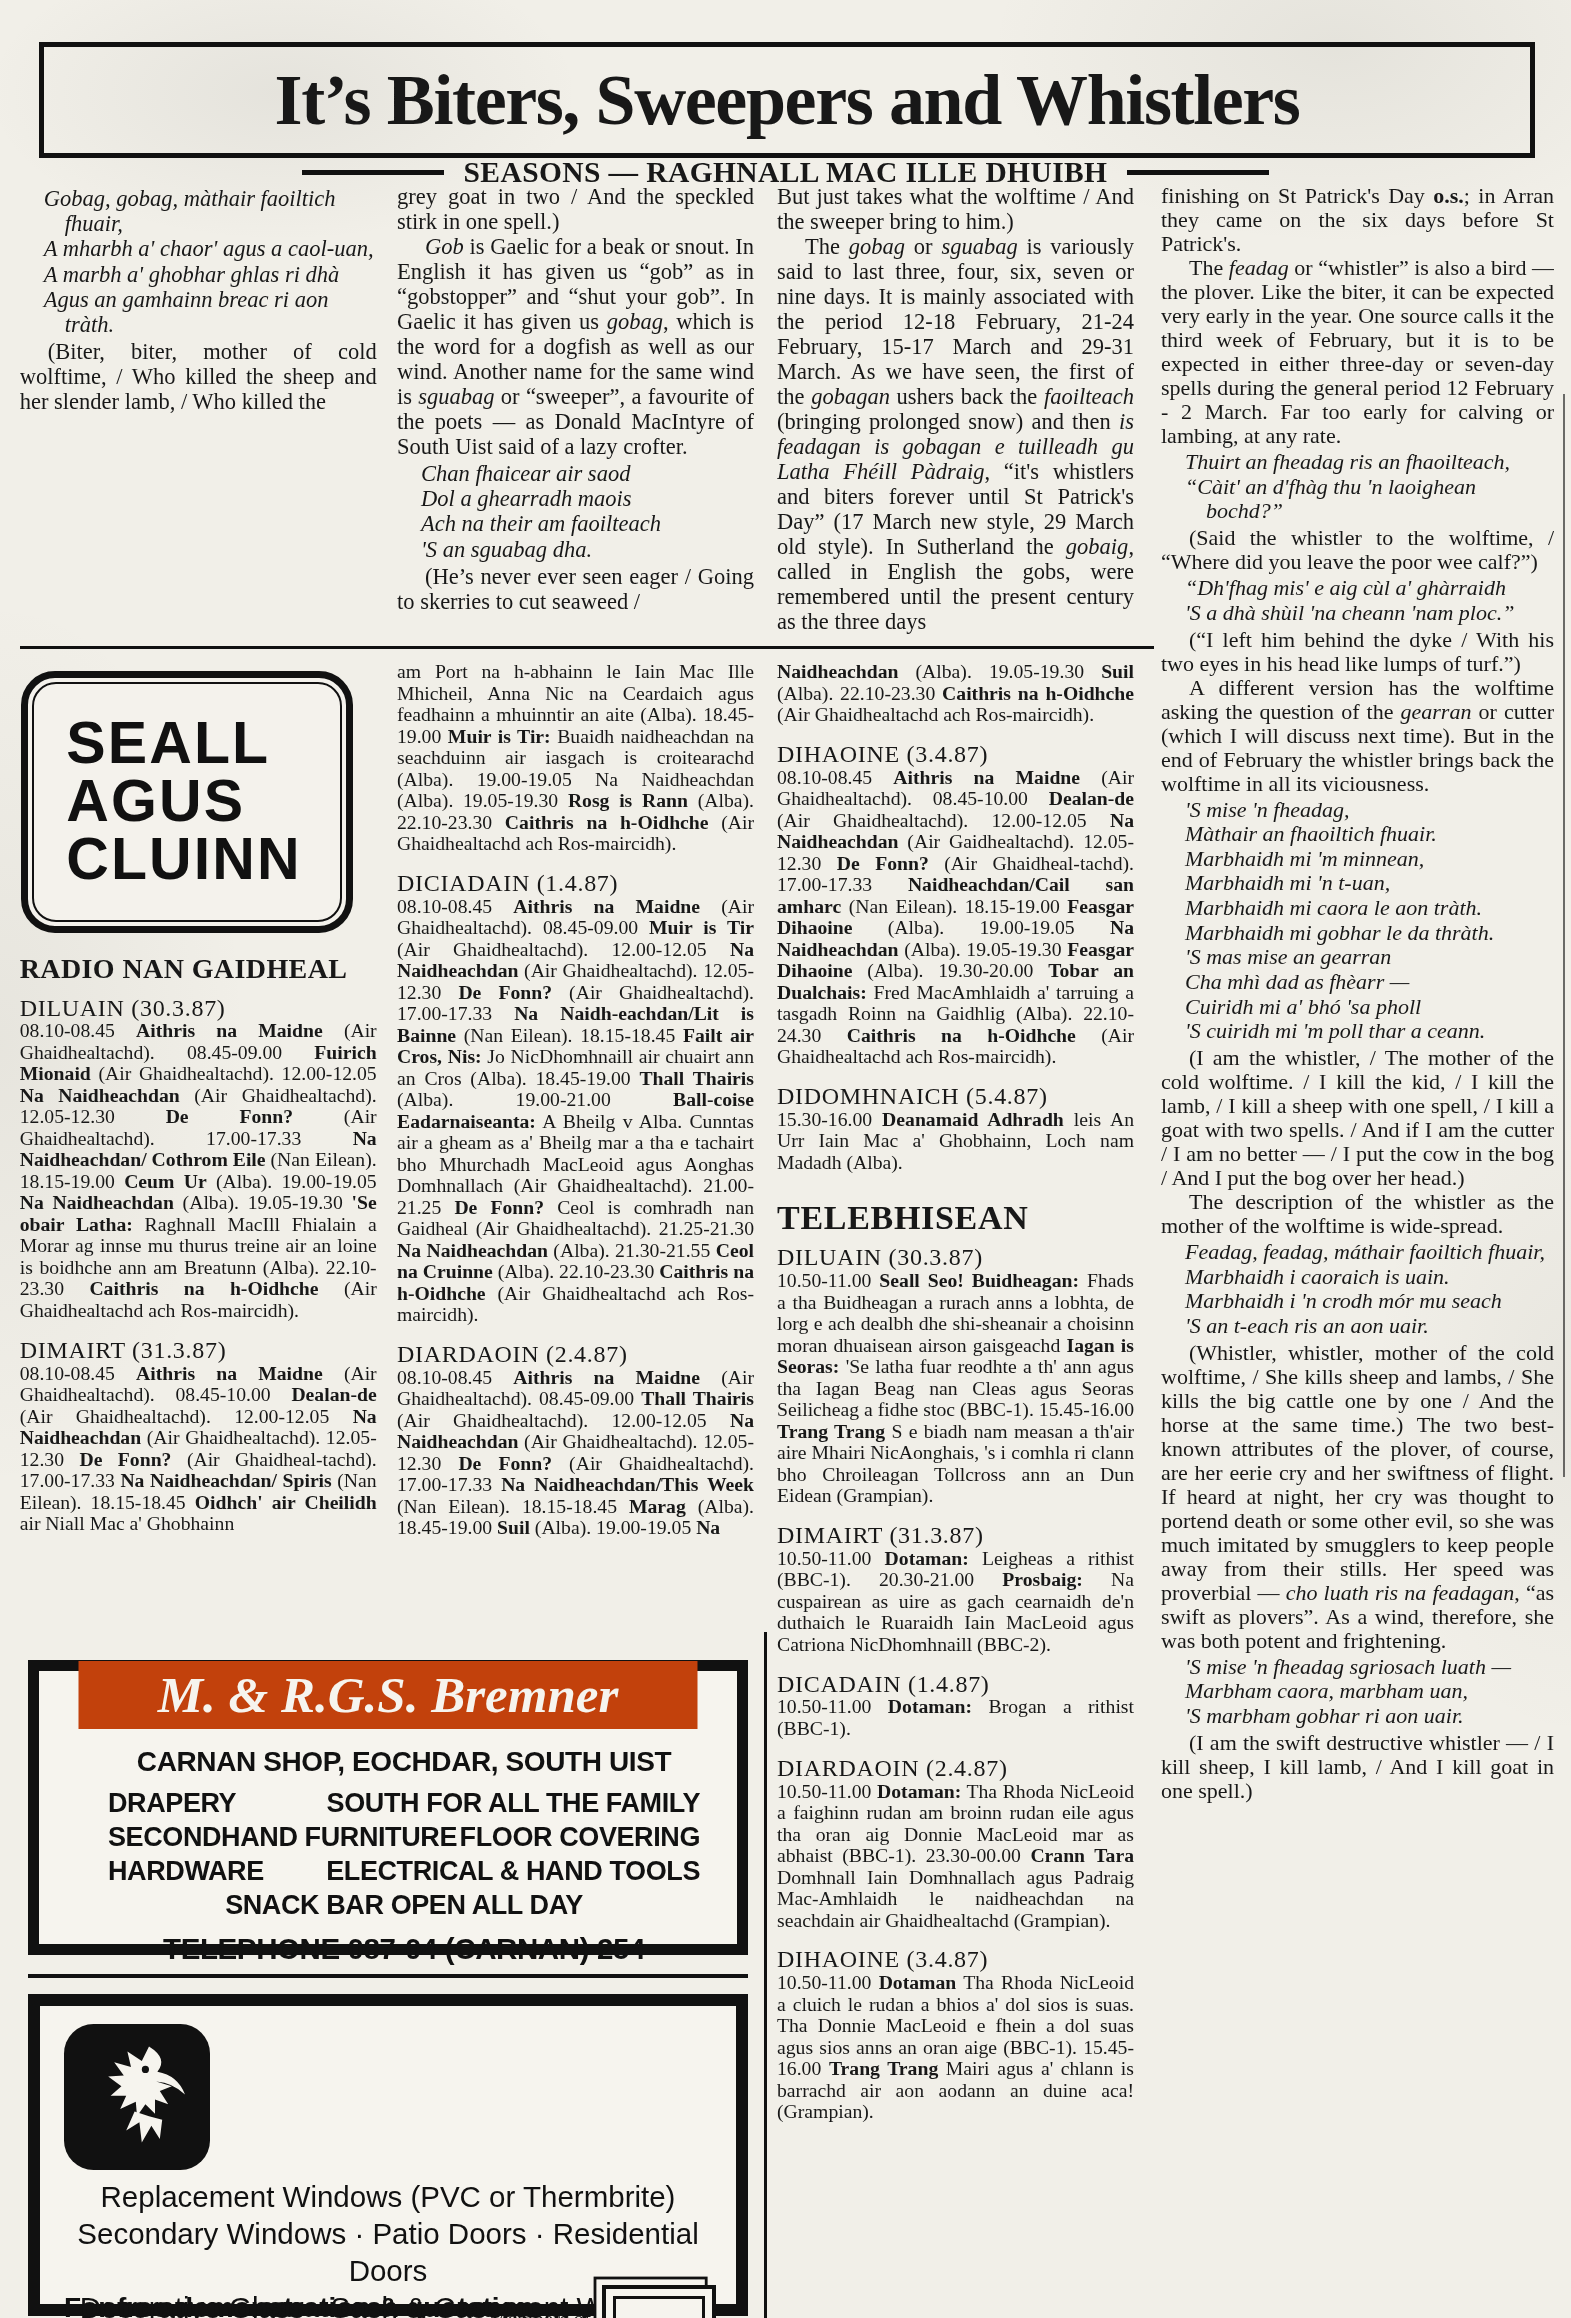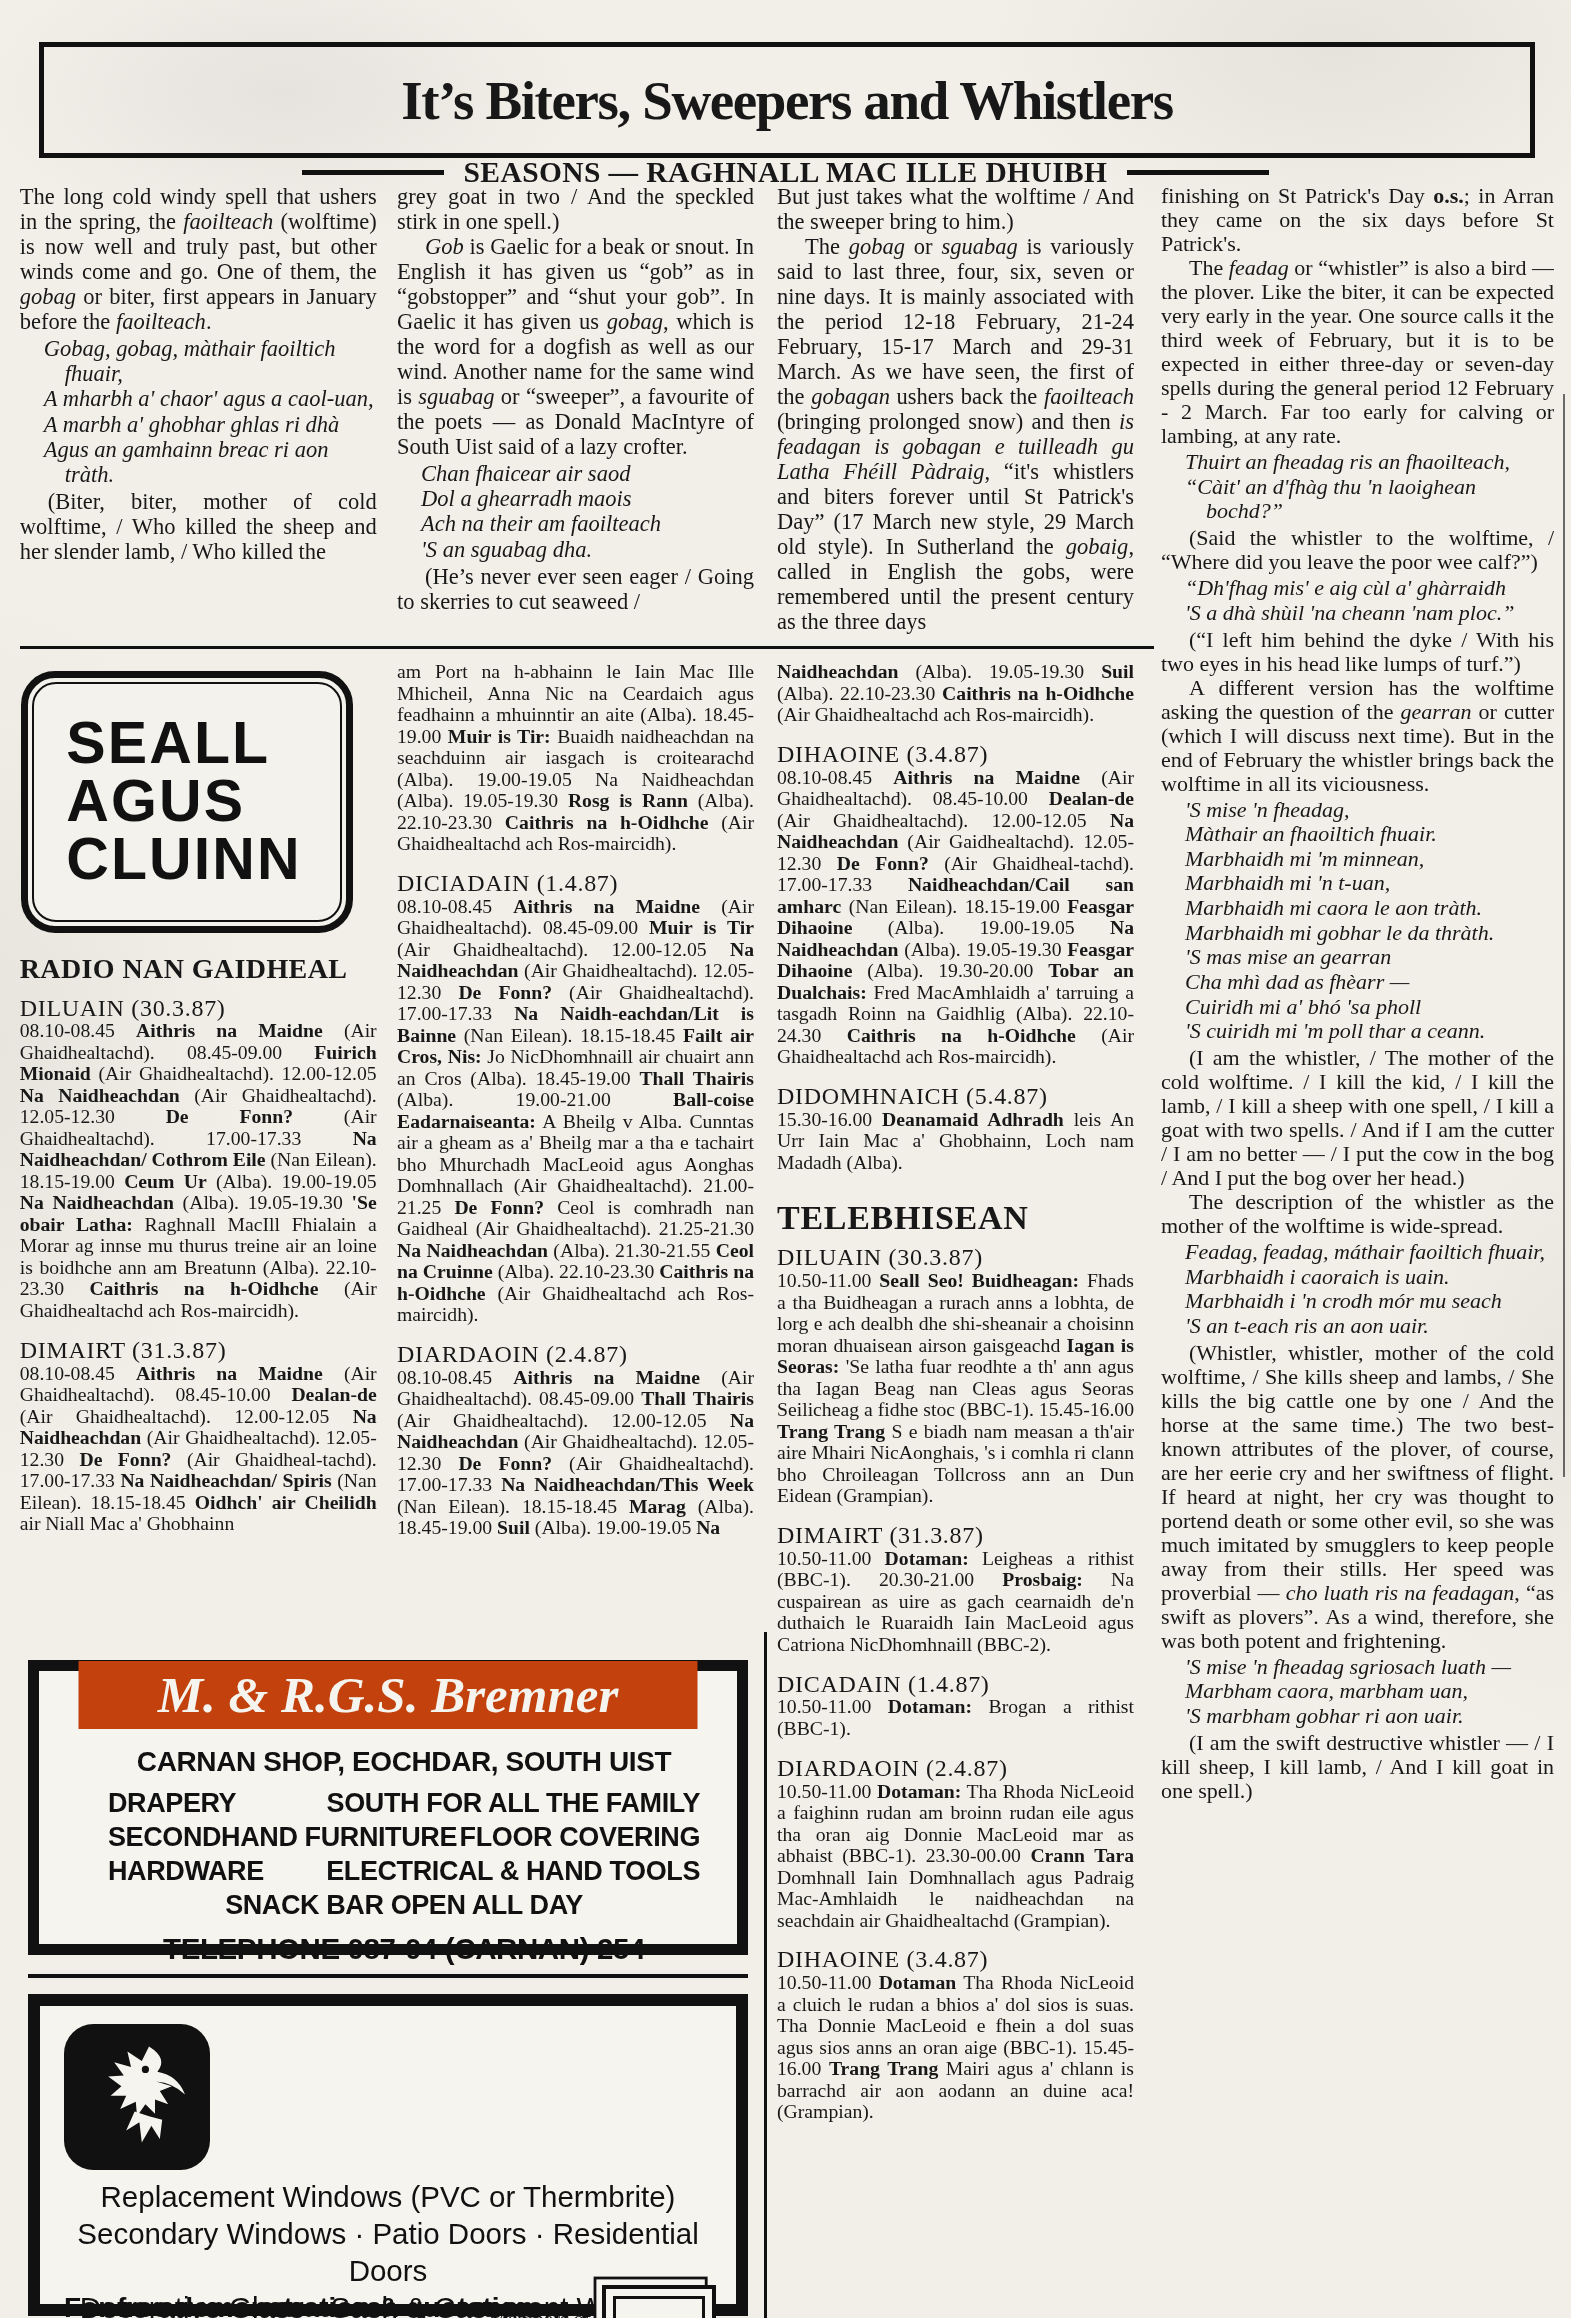--- a/index.html
+++ b/index.html
@@ -7,21 +7,21 @@
         font-family:"Liberation Serif",serif;color:#181818;}
   .smudge{position:absolute;pointer-events:none;}
   .smudge.s1{left:0;top:0;width:1572px;height:2319px;
     background:radial-gradient(ellipse 422px 211px at 18% 4%, rgba(120,120,115,.10), transparent 70%),
                radial-gradient(ellipse 352px 633px at 0% 45%, rgba(110,110,100,.08), transparent 70%),
                radial-gradient(ellipse 492px 281px at 85% 2%, rgba(120,120,110,.10), transparent 70%),
                radial-gradient(ellipse 281px 492px at 100% 60%, rgba(110,110,100,.07), transparent 70%);}
   
   .masthead-box{position:absolute;left:39px;top:42px;width:1486px;height:106px;border:5.6px solid #111;
                 display:flex;align-items:center;justify-content:center;background:transparent;}
-  .headline{font-size:55px;font-weight:bold;margin:0;letter-spacing:-1.4px;white-space:nowrap;}
+  .headline{font-size:72px;font-weight:bold;margin:0;letter-spacing:-1.4px;white-space:nowrap;}
   .subtitle-row{position:absolute;left:302px;top:156px;width:967px;display:flex;align-items:center;gap:19.7px;}
   .subtitle-rule{flex:1;height:4.2px;background:#111;}
   .subtitle{font-size:29.5px;font-weight:bold;margin:0;white-space:nowrap;letter-spacing:0.4px;}
   
   .col{position:absolute;top:184px;width:357px;text-align:justify;font-size:22.5px;line-height:25px;overflow:hidden;}
   .c1{left:19.7px;height:459px;} .c2{left:397px;height:459px;} .c3{left:777px;height:459px;}
   .c4{left:1161px;width:393px;height:2124px;font-size:22px;line-height:24px;}
   .para{text-indent:28px;margin:0;}
   .cont{text-indent:0;margin:0;}
   .verse{font-style:italic;margin:2.1px 0;}
@@ -75,21 +75,20 @@
   <div class="masthead-box">
     <h1 class="headline">It’s Biters, Sweepers and Whistlers</h1>
   </div>
   <div class="subtitle-row">
     <span class="subtitle-rule"></span>
     <h2 class="subtitle">SEASONS — RAGHNALL MAC ILLE DHUIBH</h2>
     <span class="subtitle-rule"></span>
   </div>
 
   <div class="col c1" id="art-col1">
-      <div class="cont">The long cold windy spell that ushers in the spring, the <i>faoilteach</i> (wolftime) is now well and truly past, but other winds come and go. One of them, the <i>gobag</i> or biter, first appears in January before the <i>faoilteach</i>.</div>
       <div class="verse">
         <div class="vline">Gobag, gobag, màthair faoiltich fhuair,</div>
         <div class="vline">A mharbh a' chaor' agus a caol-uan,</div>
         <div class="vline">A marbh a' ghobhar ghlas ri dhà</div>
         <div class="vline">Agus an gamhainn breac ri aon tràth.</div>
       </div>
       <div class="para">(Biter, biter, mother of cold wolftime, / Who killed the sheep and her slender lamb, / Who killed the</div>
     </div>
   <div class="col c2" id="art-col2">
       <div class="cont">grey goat in two / And the speckled stirk in one spell.)</div>

